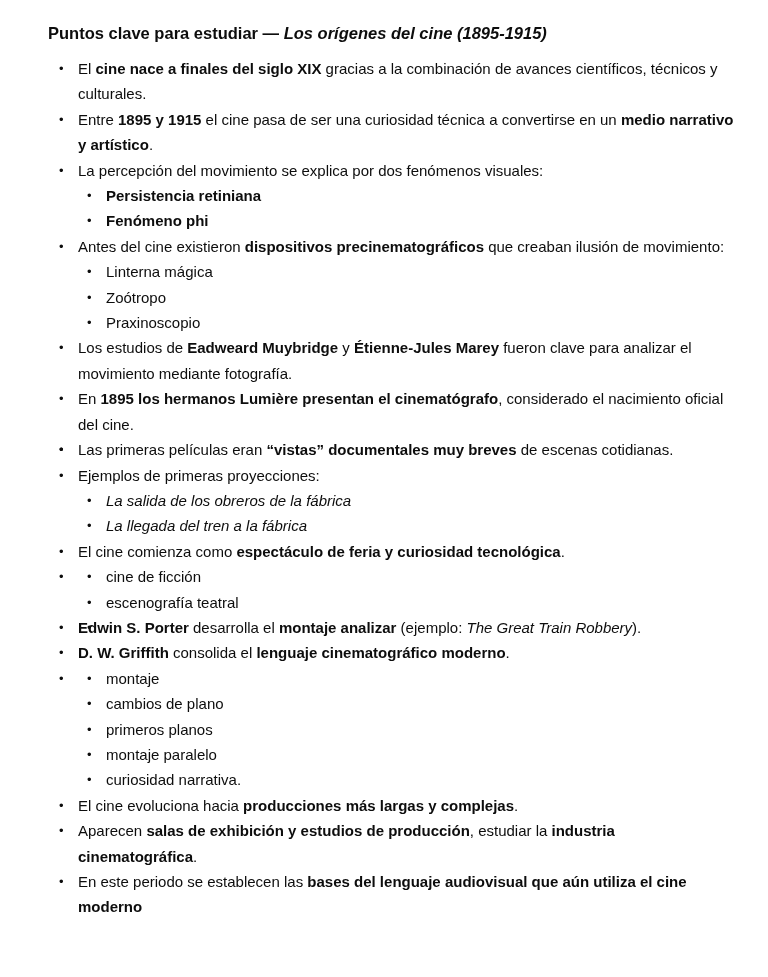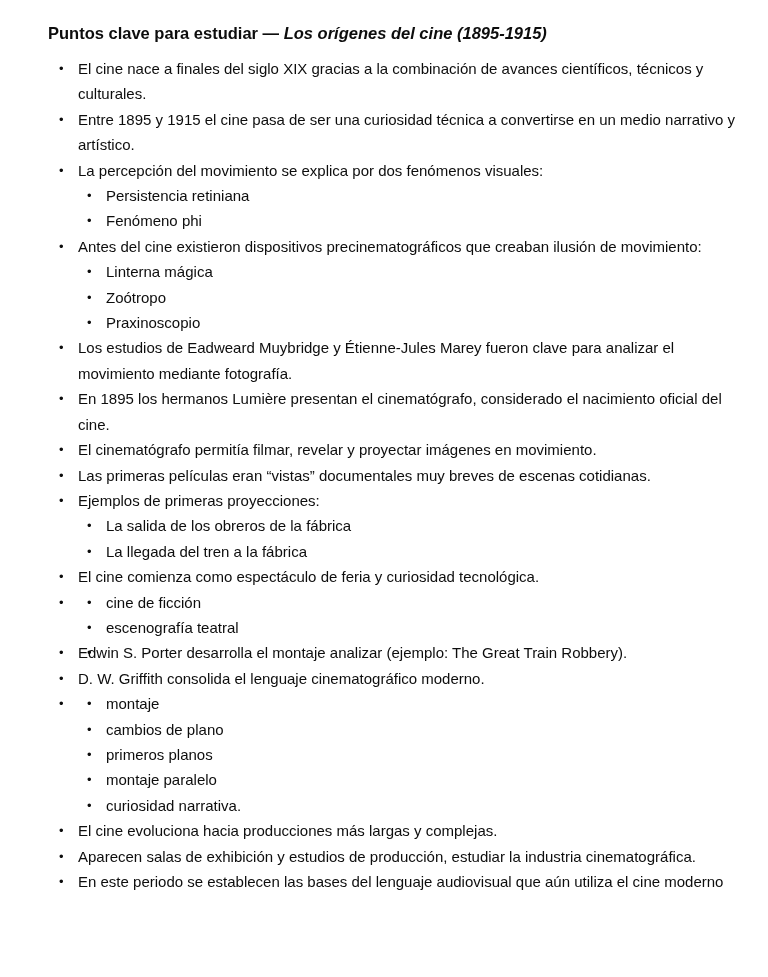--- a/index.html
+++ b/index.html
@@ -15,43 +15,43 @@
     margin:8px 0 12px 0;
   }
   .title .ttl-i { font-style:italic; }
   .list { }
   .li { position:relative; font-size:15px; line-height:25.4px; }
   .li .marker { position:absolute; top:0; font-size:13px; }
   .lv1 { padding-left:30px; }
   .lv1 > .marker { left:11px; }
   .lv2 { padding-left:58px; }
   .lv2 > .marker { left:39px; }
-  .seg-b { font-weight:400; }
-  .seg-i { }
+  .seg-b { font-weight:700; }
+  .seg-i { font-style:italic; }
 </style>
 </head>
 <body>
 
 <div class="page">
 
   <div class="title"><span>Puntos clave para estudiar — </span><span class="ttl-i">Los orígenes del cine (1895-1915)</span></div>
 
   <div class="list">
       <div class="li lv1"><span class="marker">•</span><span><span>El </span><span class="seg-b">cine nace a finales del siglo XIX</span><span> gracias a la combinación de avances científicos, técnicos y culturales.</span></span></div>
       <div class="li lv1"><span class="marker">•</span><span><span>Entre </span><span class="seg-b">1895 y 1915</span><span> el cine pasa de ser una curiosidad técnica a convertirse en un </span><span class="seg-b">medio narrativo y artístico</span><span>.</span></span></div>
       <div class="li lv1"><span class="marker">•</span><span><span>La percepción del movimiento se explica por dos fenómenos visuales:</span></span></div>
       <div class="li lv2"><span class="marker">•</span><span><span class="seg-b">Persistencia retiniana</span></span></div>
       <div class="li lv2"><span class="marker">•</span><span><span class="seg-b">Fenómeno phi</span></span></div>
       <div class="li lv1"><span class="marker">•</span><span><span>Antes del cine existieron </span><span class="seg-b">dispositivos precinematográficos</span><span> que creaban ilusión de movimiento:</span></span></div>
       <div class="li lv2"><span class="marker">•</span><span><span>Linterna mágica</span></span></div>
       <div class="li lv2"><span class="marker">•</span><span><span>Zoótropo</span></span></div>
       <div class="li lv2"><span class="marker">•</span><span><span>Praxinoscopio</span></span></div>
       <div class="li lv1"><span class="marker">•</span><span><span>Los estudios de </span><span class="seg-b">Eadweard Muybridge</span><span> y </span><span class="seg-b">Étienne-Jules Marey</span><span> fueron clave para analizar el movimiento mediante fotografía.</span></span></div>
       <div class="li lv1"><span class="marker">•</span><span><span>En </span><span class="seg-b">1895 los hermanos Lumière presentan el cinematógrafo</span><span>, considerado el nacimiento oficial del cine.</span></span></div>
-      <div class="li lv1"><span class="marker">•</span><span><span>El cinematógrafo permitía </span><span class="seg-b">filmar, revelar y proyectar</span><span> imágenes en movimiento.</span></span></div>
+      <div class="li lv1"><span class="marker">•</span></div>
       <div class="li lv1"><span class="marker">•</span><span><span>Las primeras películas eran </span><span class="seg-b">“vistas” documentales muy breves</span><span> de escenas cotidianas.</span></span></div>
       <div class="li lv1"><span class="marker">•</span><span><span>Ejemplos de primeras proyecciones:</span></span></div>
       <div class="li lv2"><span class="marker">•</span><span><span class="seg-i">La salida de los obreros de la fábrica</span></span></div>
       <div class="li lv2"><span class="marker">•</span><span><span class="seg-i">La llegada del tren a la fábrica</span></span></div>
       <div class="li lv1"><span class="marker">•</span><span><span>El cine comienza como </span><span class="seg-b">espectáculo de feria y curiosidad tecnológica</span><span>.</span></span></div>
       <div class="li lv1"><span class="marker">•</span></div>
       <div class="li lv2"><span class="marker">•</span><span><span>cine de ficción</span></span></div>
       <div class="li lv2"><span class="marker">•</span><span><span>escenografía teatral</span></span></div>
       <div class="li lv2"><span class="marker">•</span></div>
       <div class="li lv1"><span class="marker">•</span><span><span class="seg-b">Edwin S. Porter</span><span> desarrolla el </span><span class="seg-b">montaje analizar</span><span> (ejemplo: </span><span class="seg-i">The Great Train Robbery</span><span>).</span></span></div>

